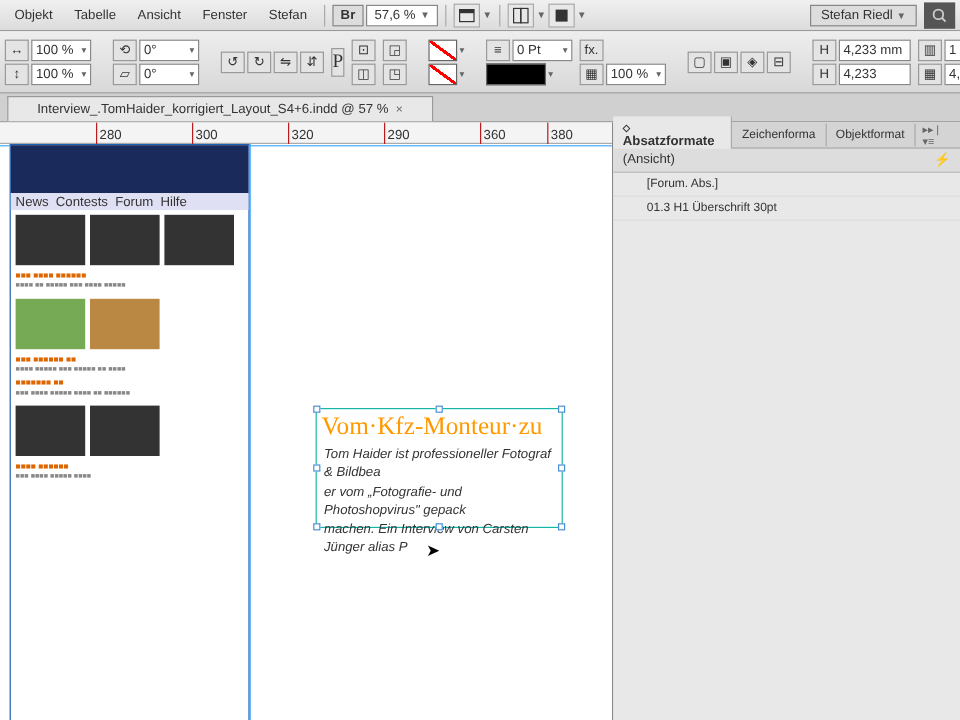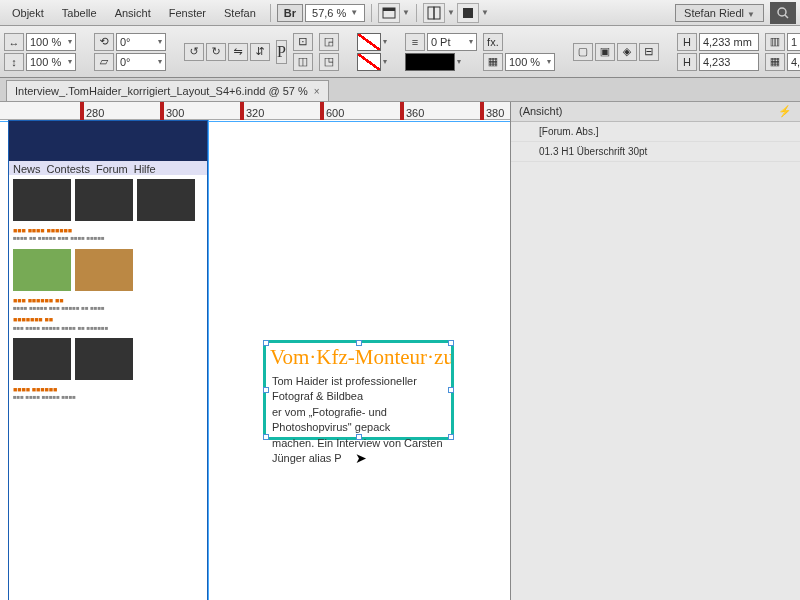--- a/index.html
+++ b/index.html
@@ -18,43 +18,43 @@
 .ctrlbar{height:52px;background:linear-gradient(#eee,#d8d8d8);border-bottom:1px solid #888;display:flex;align-items:center;padding:2px 4px;gap:6px}
 .ctrl-group{display:flex;flex-direction:column;gap:2px}
 .ctrl-row{display:flex;align-items:center;gap:2px}
 .mini-input{width:50px;height:18px;border:1px solid #888;background:#fff;padding:0 3px;font-size:10px;display:flex;align-items:center;justify-content:space-between}
 .mini-icon{width:20px;height:18px;border:1px solid #999;background:#e4e4e4;display:flex;align-items:center;justify-content:center}
 .swatch{width:24px;height:18px;border:1px solid #666}
 .swatch.nofill{background:#fff;position:relative}
 .swatch.nofill::after{content:"";position:absolute;left:0;top:0;right:0;bottom:0;background:linear-gradient(to top right,transparent 45%,red 45%,red 55%,transparent 55%)}
 .swatch.black{background:#000}
 .tabbar{height:24px;background:#d0d0d0;border-bottom:1px solid #999;display:flex;align-items:flex-end;padding:0 6px}
-.doc-tab{background:#e8e8e8;border:1px solid #999;border-bottom:none;padding:4px 8px;font-size:10px;display:flex;align-items:center;gap:6px}
+.doc-tab{background:#e8e8e8;border:1px solid #999;border-bottom:none;padding:4px 24px;font-size:10px;display:flex;align-items:center;gap:6px}
 .close-x{font-size:10px;color:#666;cursor:pointer}
 .workspace{position:absolute;top:102px;left:0;right:0;bottom:0;display:flex}
 .canvas-area{flex:1;position:relative;background:#e8e8e8;overflow:hidden}
 .ruler-h{position:absolute;top:0;left:0;right:0;height:18px;background:#f4f4f4;border-bottom:1px solid #aaa;display:flex;font-size:8px;color:#666}
-.ruler-tick{position:absolute;top:0;height:18px;border-left:4px solid #b91c1c;padding-left:2px;padding-top:5px}
+.ruler-tick{position:absolute;top:0;height:18px;border-left:1px solid #b91c1c;padding-left:2px;padding-top:5px}
 .doc-canvas{position:absolute;top:18px;left:0;right:0;bottom:0;background:#fff}
 .placed-img{position:absolute;left:8px;top:0;width:200px;height:576px;border:1px solid #1a5fb4;background:#fff}
 .web-hdr{height:40px;background:#1a2a5a}
 .web-nav{height:14px;background:#e0e0f4;display:flex;gap:6px;padding:2px 4px;font-size:7px;color:#446}
 .thumbs{padding:4px;display:flex;flex-wrap:wrap;gap:4px}
 .thumb{width:58px;height:42px;background:#333}
 .thumb.b{background:#7a5}
 .thumb.c{background:#b84}
 .txt-block{font-size:6px;color:#888;line-height:1.2;padding:2px 4px}
 .txt-title{color:#d60;font-size:7px;font-weight:bold}
-.sel-frame{position:absolute;left:263px;top:220px;width:191px;height:100px;border:3px solid #14b8a6}
+.sel-frame{position:absolute;left:263px;top:220px;width:206px;height:100px;border:1px solid #14b8a6}
 .sel-handle{position:absolute;width:6px;height:6px;background:#fff;border:1px solid #4a90d9}
 .h-tl{left:-3px;top:-3px}.h-tr{right:-3px;top:-3px}.h-bl{left:-3px;bottom:-3px}.h-br{right:-3px;bottom:-3px}
 .h-tm{left:50%;top:-3px;margin-left:-3px}.h-bm{left:50%;bottom:-3px;margin-left:-3px}
 .h-ml{left:-3px;top:50%;margin-top:-3px}.h-mr{right:-3px;top:50%;margin-top:-3px}
 .headline{color:#f90;font-size:21px;font-family:Georgia,serif;padding:2px 4px;white-space:nowrap;overflow:hidden}
-.bodytext{font-size:10px;color:#333;padding:2px 6px;line-height:1.4}
+.bodytext{font-size:10px;font-style:italic;color:#333;padding:2px 6px;line-height:1.4}
 .guide-v{position:absolute;top:0;bottom:0;width:1px;background:#4af}
 .guide-h{position:absolute;left:0;right:0;height:1px;background:#4af}
 .cursor-arrow{position:absolute;left:355px;top:330px;font-size:14px;color:#000}
 .panels{width:290px;background:#e0e0e0;border-left:1px solid #888;display:flex;flex-direction:column}
 .panel-tabs{height:22px;background:#d4d4d4;border-bottom:1px solid #999;display:flex;align-items:center}
 .ptab{padding:4px 8px;font-size:10px;border-right:1px solid #aaa;cursor:pointer}
 .ptab.active{background:#e8e8e8;font-weight:bold}
 .ptab-arrows{margin-left:auto;padding:0 6px;font-size:9px;color:#666}
 .panel-body{flex:1;background:#e8e8e8}
 .style-head{padding:3px 8px;font-size:10px;background:#ddd;border-bottom:1px solid #bbb;display:flex;justify-content:space-between}
@@ -238,23 +238,23 @@
     <span class="close-x">×</span>
   </div>
 </div>
 
 <div class="workspace">
   <div class="canvas-area">
     <div class="ruler-h">
       <div class="ruler-tick" style="left:80px">280</div>
       <div class="ruler-tick" style="left:160px">300</div>
       <div class="ruler-tick" style="left:240px">320</div>
-      <div class="ruler-tick" style="left:320px">600</div>
+      <div class="ruler-tick" style="left:320px">290</div>
       <div class="ruler-tick" style="left:400px">360</div>
-      <div class="ruler-tick" style="left:480px">380</div>
+      <div class="ruler-tick" style="left:456px">380</div>
     </div>
     <div class="doc-canvas">
       <div class="guide-v" style="left:208px"></div>
       <div class="guide-v" style="left:9px"></div>
       <div class="guide-h" style="top:1px"></div>
 
       <div class="placed-img">
         <div class="web-hdr"></div>
         <div class="web-nav">
           <span>News</span>
@@ -295,20 +295,26 @@
           <span>Tom Haider ist professioneller Fotograf &amp; Bildbea</span><br>
           <span>er vom „Fotografie- und Photoshopvirus" gepack</span><br>
           <span>machen. Ein Interview von Carsten Jünger alias P</span>
         </div>
       </div>
       <div class="cursor-arrow">➤</div>
     </div>
   </div>
 
   <div class="panels">
+    <div class="panel-tabs">
+      <div class="ptab active"><span style="font-size:8px">◇</span> <span>Absatzformate</span></div>
+      <div class="ptab">Zeichenforma</div>
+      <div class="ptab">Objektformat</div>
+      <div class="ptab-arrows">▸▸ | ▾≡</div>
+    </div>
     <div class="panel-body">
       <div class="style-head">
           <span>(Ansicht)</span>
           <span class="lightning">⚡</span>
         </div>
       <div class="style-item">[Forum. Abs.]</div>
       <div class="style-item">01.3 H1 Überschrift 30pt</div>
     </div>
   </div>
 </div>

